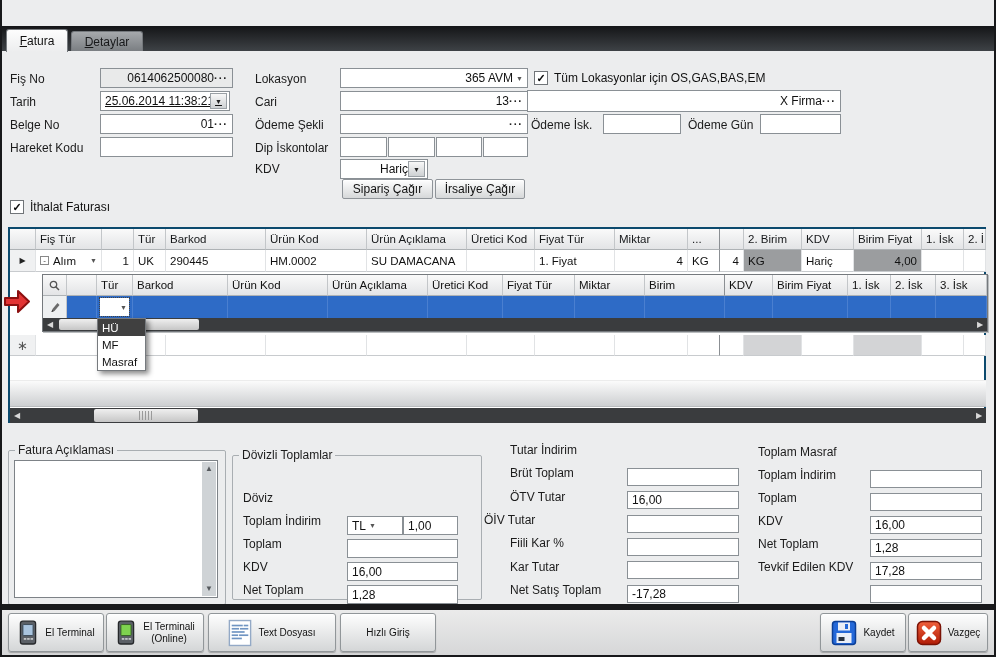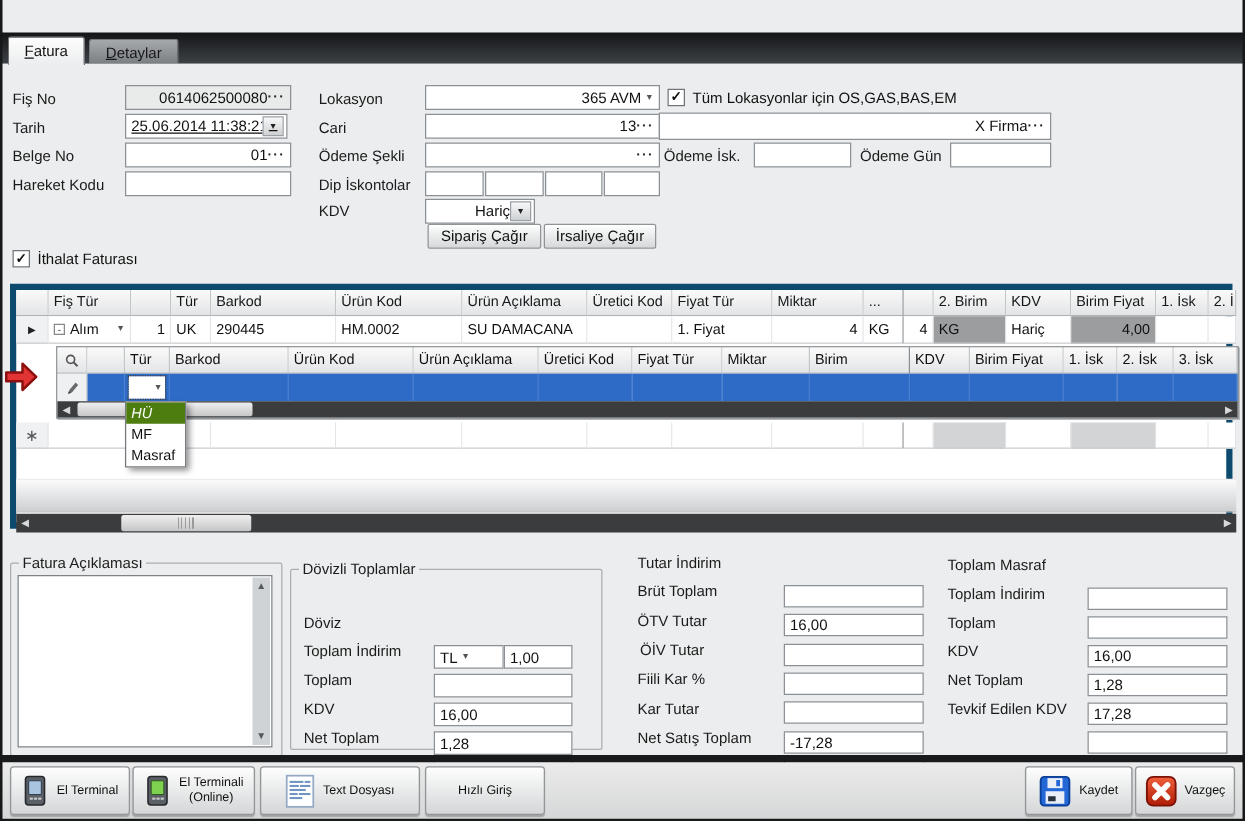--- a/index.html
+++ b/index.html
@@ -47,21 +47,21 @@
   .flatarrow{font-size:7px;color:#555;padding-left:3px;}
   .cbrow{position:absolute;display:flex;align-items:center;gap:6px;}
   .checkbox{width:12px;height:12px;background:#fff;border:1px solid #707478;display:inline-flex;
        align-items:center;justify-content:center;font-size:11px;font-weight:bold;line-height:1;color:#0c0c0c;}
   .btn{position:absolute;background:linear-gradient(#fefefe,#d6d8d9);border:1px solid #8f9499;
        border-radius:2px;display:flex;align-items:center;justify-content:center;
        box-shadow:inset 0 1px 0 #fff;cursor:pointer;box-sizing:border-box;}
 
   
   .grid{position:absolute;left:8px;top:227px;width:978px;height:196px;background:#fff;
-        border:5px solid #0c4a6e;box-sizing:border-box;}
+        border:2px solid #0c4a6e;box-sizing:border-box;}
   .mrow{display:flex;width:976px;}
   .gh{height:21px;background:linear-gradient(#fafafa,#e3e4e6);border-right:1px solid #c3c6c9;
       border-bottom:1px solid #aeb2b5;box-sizing:border-box;display:flex;align-items:center;
       padding:0 4px;font-size:11.5px;color:#16181a;overflow:hidden;white-space:nowrap;}
   .gc{height:22px;border-right:1px solid #e1e3e5;border-bottom:1px solid #c8cbce;box-sizing:border-box;
       display:flex;align-items:center;padding:0 4px;font-size:11.5px;overflow:hidden;white-space:nowrap;background:#fff;}
   .gc.numc{justify-content:flex-end;}
   .gc.grey{background:#9b9d9f;}
   .gc.selcol{background:#f0f1f2;justify-content:center;padding:0;}
   .divR{border-right:1px solid #8b8f93 !important;}
@@ -95,21 +95,21 @@
   .sthumb::after{content:"";position:absolute;left:50%;top:2px;bottom:2px;width:14px;margin-left:-7px;
      background:repeating-linear-gradient(90deg,#9a9a9a 0 1px,transparent 1px 3px);}
 
   .band{position:absolute;left:0;top:151px;width:976px;height:27px;
         background:linear-gradient(#fbfbfb,#cdcfd1);border-top:1px solid #ececec;border-bottom:1px solid #b9bcbe;box-sizing:border-box;}
 
   
   .ddlist{position:absolute;left:87px;top:89px;width:47px;background:#fff;border:1px solid #767a7e;
      box-shadow:3px 3px 5px rgba(0,0,0,.45);z-index:12;}
   .dditem{height:17px;display:flex;align-items:center;padding:0 4px;font-size:11.5px;}
-  .dditem.sel{background:#4d7c0f;color:#fff;font-style:italic;}
+  .dditem.sel{background:#404040;color:#fff;}
 
   
   .cursor{position:absolute;left:3px;top:288px;z-index:30;}
 
   
   fieldset{position:absolute;border:1px solid #a9aeb2;border-radius:2px;margin:0;padding:0;}
   legend{font-size:12px;color:#1c1c1c;margin-left:6px;padding:0 3px;}
   .fld{position:absolute;height:18px;background:#fff;border:1px solid #8a9095;box-sizing:border-box;
        display:flex;align-items:center;padding:0 4px;margin-top:28px;}
   .ta{position:absolute;background:#fff;border:1px solid #7d8287;box-sizing:border-box;}
@@ -441,21 +441,21 @@
       <span class="val num"></span>
     </div>
   <div class="lbl" style="left:510px;top:466px;">Brüt Toplam</div>
   <div class="fld" style="left:627px;top:463px;width:112px;">
       <span class="val num">16,00</span>
     </div>
   <div class="lbl" style="left:510px;top:490px;">ÖTV Tutar</div>
   <div class="fld" style="left:627px;top:487px;width:112px;">
       <span class="val num"></span>
     </div>
-  <div class="lbl" style="left:512px;top:513px;">ÖİV Tutar</div>
+  <div class="lbl" style="left:484px;top:513px;">ÖİV Tutar</div>
   <div class="fld" style="left:627px;top:510px;width:112px;">
       <span class="val num"></span>
     </div>
   <div class="lbl" style="left:510px;top:536px;">Fiili Kar %</div>
   <div class="fld" style="left:627px;top:533px;width:112px;">
       <span class="val num"></span>
     </div>
   <div class="lbl" style="left:510px;top:560px;">Kar Tutar</div>
   <div class="fld" style="left:627px;top:557px;width:112px;">
       <span class="val num">-17,28</span>

